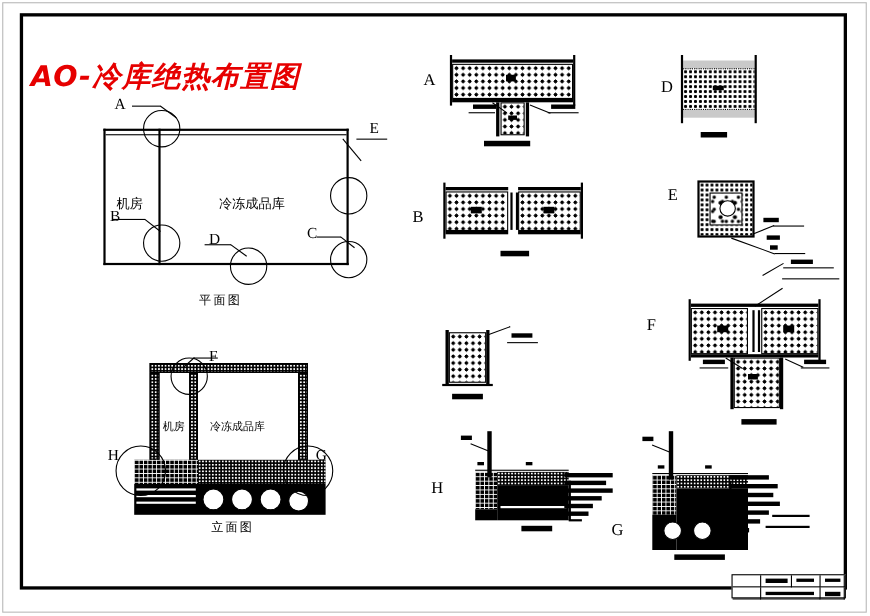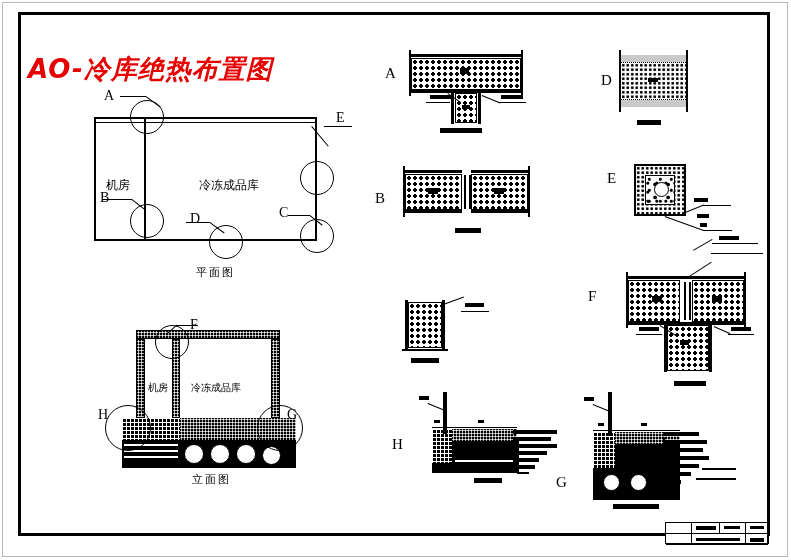--- a/index.html
+++ b/index.html
@@ -113,21 +113,21 @@
     <div class="leader" style="left:210px;top:222px;width:18px;transform:rotate(36deg);"></div>
     <div class="ln hl" style="left:324px;top:126px;width:28px;"></div>
     <div class="leader" style="left:312px;top:126px;width:26px;transform:rotate(50deg);"></div>
 
     <div class="lbl" style="left:104px;top:88px;">A</div>
     <div class="lbl" style="left:100px;top:190px;">B</div>
     <div class="lbl" style="left:279px;top:205px;">C</div>
     <div class="lbl" style="left:190px;top:211px;">D</div>
     <div class="lbl" style="left:336px;top:110px;">E</div>
 
-    <div class="viewname" style="left:196px;top:265px;text-align:center;">平面图</div>
+    <div class="viewname" style="left:181px;top:265px;text-align:center;">平面图</div>
   </div>
 
   <div>
 
     <div class="hatch-dense" style="position:absolute;left:136px;top:330px;width:144px;height:9px;border:1px solid #000;box-sizing:border-box;"></div>
 
     <div class="hatch-dense" style="position:absolute;left:136px;top:339px;width:9px;height:79px;border:1px solid #000;box-sizing:border-box;"></div>
 
     <div class="hatch-dense" style="position:absolute;left:172px;top:339px;width:8px;height:79px;border:1px solid #000;box-sizing:border-box;"></div>
 

